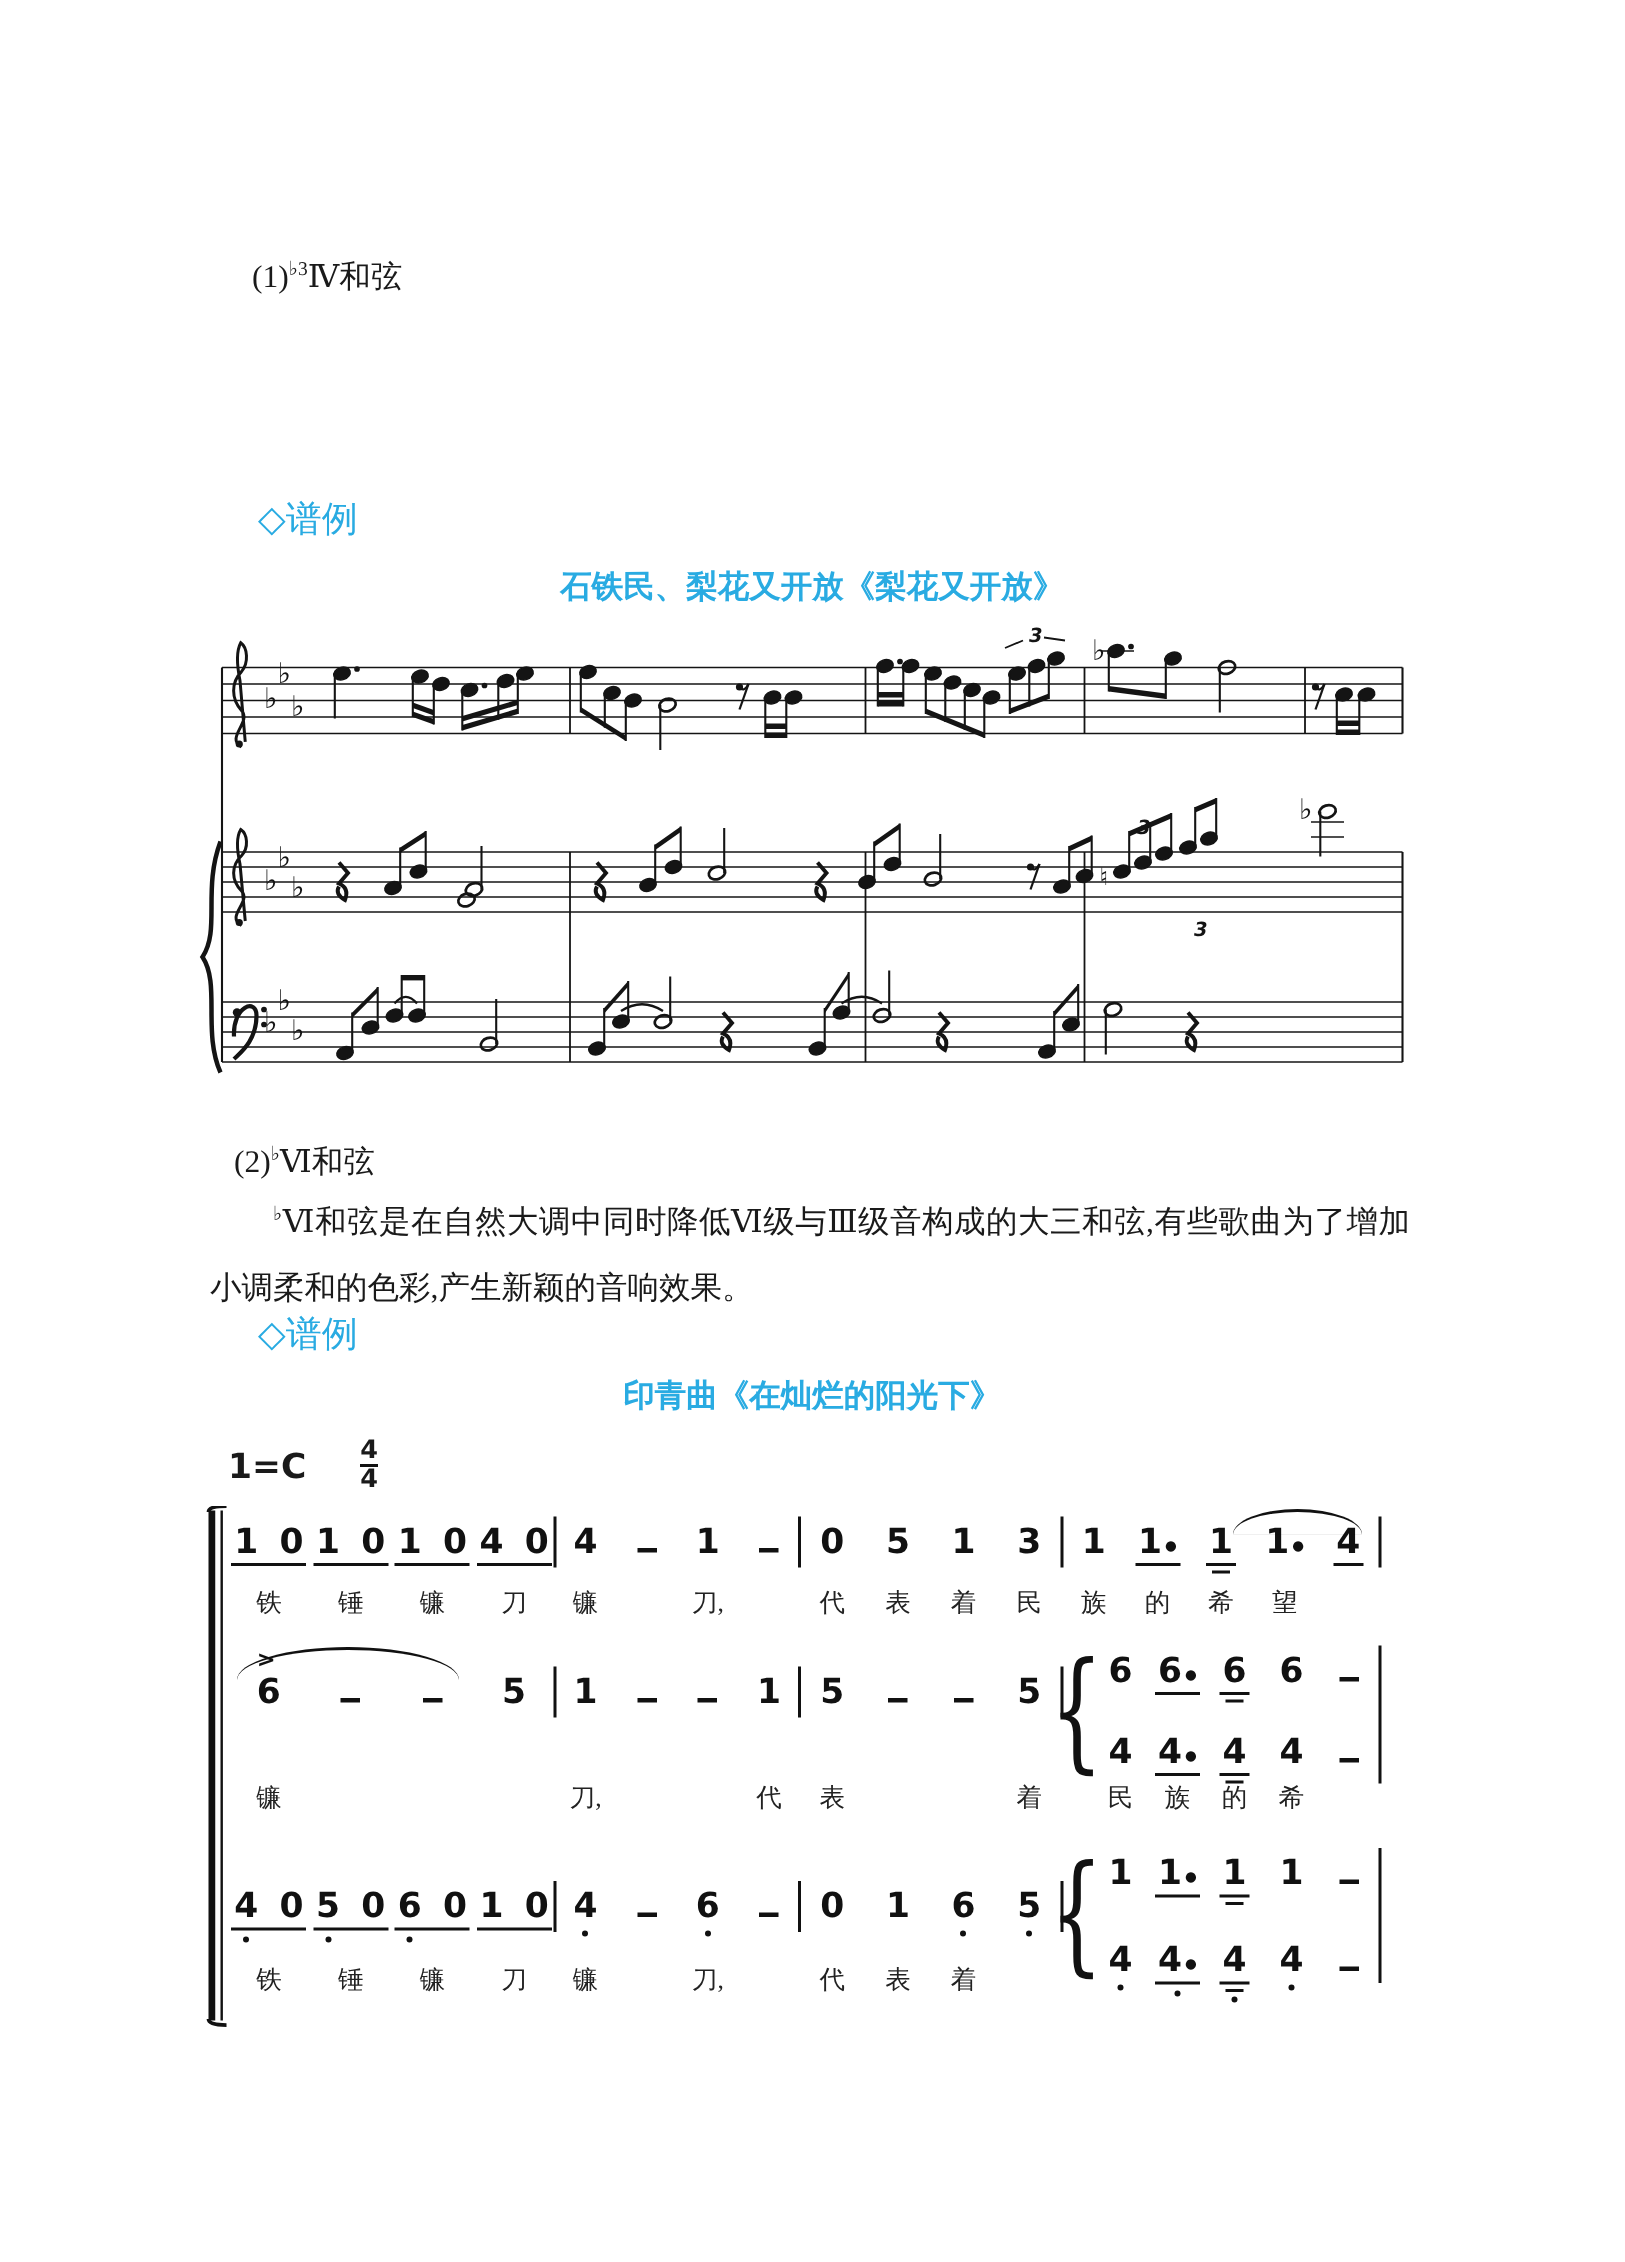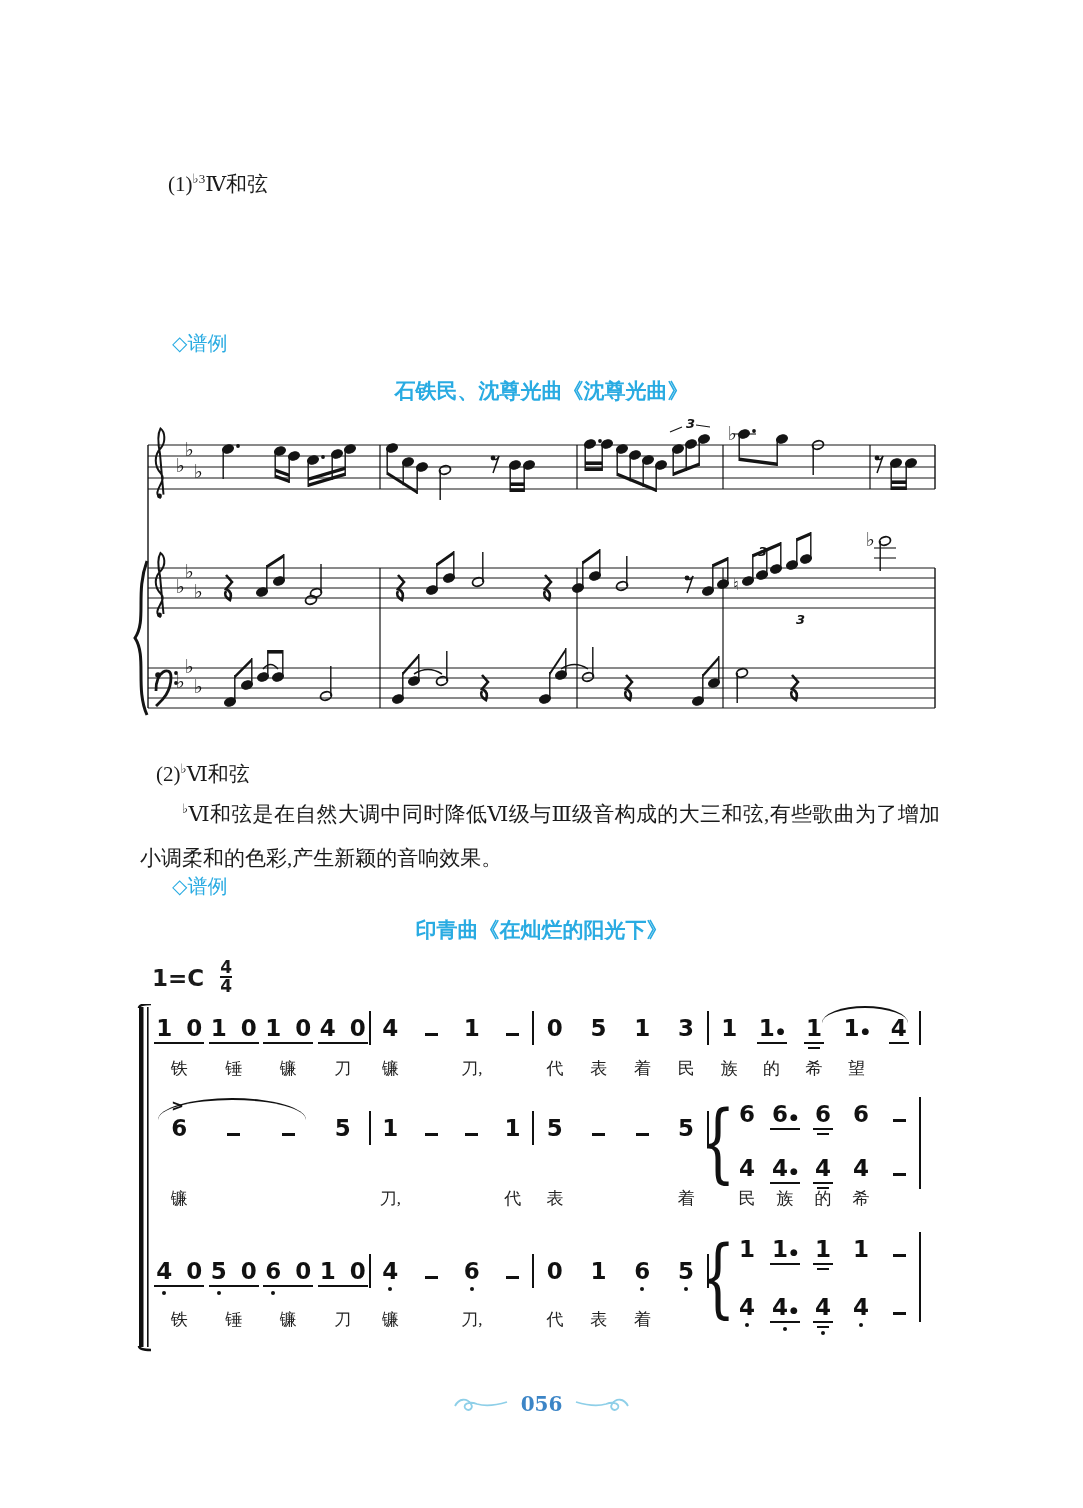--- a/index.html
+++ b/index.html
@@ -6,21 +6,21 @@
   #page{position:relative;width:1083px;height:1508px;background:#ffffff;overflow:hidden;
         font-family:"Liberation Serif","DejaVu Serif",serif;color:#1a1a1a;}
   .abs{position:absolute;}
   
   .brand{font-family:"DejaVu Sans","Liberation Sans",sans-serif;font-weight:bold;
          font-size:17px;color:#29abe2;letter-spacing:1px;}
   
   .sec-h{font-size:21px;}
   .sec-h sup,.para sup{font-size:13px;vertical-align:super;line-height:0;}
   .para{font-size:21px;line-height:44px;text-align:justify;text-indent:2em;width:800px;}
-  .slabel{font-family:"DejaVu Sans","Liberation Sans",sans-serif;font-size:20px;color:#29abe2;font-weight:500;}
+  .slabel{font-family:"DejaVu Sans","Liberation Sans",sans-serif;font-size:24px;color:#29abe2;font-weight:500;}
   .stitle{font-family:"DejaVu Sans","Liberation Sans",sans-serif;font-size:21px;color:#29abe2;
           font-weight:bold;width:1083px;text-align:center;}
   
   .keysig{font-size:23px;font-weight:bold;font-family:"DejaVu Sans",sans-serif;}
   .meter{display:inline-block;text-align:center;font-family:"DejaVu Sans",sans-serif;
          font-weight:bold;font-size:17px;line-height:15px;vertical-align:-6px;}
   .meter .fl{border-top:2px solid #111;margin:1px 0;}
   
   #jp{position:absolute;left:140px;top:1002px;width:800px;height:352px;}
   .sys{position:absolute;left:12px;width:768px;}
@@ -52,21 +52,21 @@
 <body>
 
 <div id="page">
 
 
   <div class="abs sec-h" style="left:168px;top:170px;"><span>(1)</span><sup>♭3</sup><span>Ⅳ和弦</span></div>
 
 
   <div class="abs slabel" style="left:172px;top:330px;">◇谱例</div>
 
-  <div class="abs stitle" style="left:0;top:377px;">石铁民、沈尊光曲《沈尊光曲》</div>
+  <div class="abs stitle" style="left:0;top:377px;">石铁民、梨花又开放《梨花又开放》</div>
 
   <div class="abs" style="left:130px;top:418px;">
     <svg id="staffsvg" width="815" height="335">
         <line x1="18" y1="27" x2="805" y2="27" stroke="#141414" stroke-width="1"></line>
         <line x1="18" y1="38" x2="805" y2="38" stroke="#141414" stroke-width="1"></line>
         <line x1="18" y1="49" x2="805" y2="49" stroke="#141414" stroke-width="1"></line>
         <line x1="18" y1="60" x2="805" y2="60" stroke="#141414" stroke-width="1"></line>
         <line x1="18" y1="71" x2="805" y2="71" stroke="#141414" stroke-width="1"></line>
         <line x1="18" y1="150" x2="805" y2="150" stroke="#141414" stroke-width="1"></line>
         <line x1="18" y1="160" x2="805" y2="160" stroke="#141414" stroke-width="1"></line>
@@ -284,21 +284,21 @@
   <div class="abs sec-h" style="left:156px;top:760px;"><span>(2)</span><sup>♭</sup><span>Ⅵ和弦</span></div>
 
   <div class="abs para" style="left:140px;top:792px;"><sup>♭</sup><span>Ⅵ和弦是在自然大调中同时降低Ⅵ级与Ⅲ级音构成的大三和弦,有些歌曲为了增加小调柔和的色彩,产生新颖的音响效果。</span></div>
 
   <div class="abs slabel" style="left:172px;top:873px;">◇谱例</div>
 
   <div class="abs stitle" style="left:0;top:916px;">印青曲《在灿烂的阳光下》</div>
 
   <div class="abs keysig" style="left:152px;top:960px;">
     <span>1=C</span>
-    <span class="meter" style="margin-left:8px;">
+    <span class="meter" style="margin-left:28px;">
       <span>4</span>
       <div class="fl"></div>
       <span>4</span>
     </span>
   </div>
 
   <div id="jp">
     <svg class="abs" style="left:-4px;top:2px;" width="18" height="348">
       <rect x="3" y="3" width="4.5" height="340" fill="#111"></rect>
       <rect x="11" y="3" width="1.6" height="340" fill="#111"></rect>
@@ -791,23 +791,14 @@
             <div class="bar" style="top:2px;height:90px;"></div>
           </div>
         </div>
       </div>
 
     <div class="arc" style="left:682px;top:4px;width:86px;height:15px;"></div>
 
     <div class="arc" style="left:18px;top:96px;width:148px;height:20px;"></div>
   </div>
 
-  <div class="abs" style="left:0;top:1392px;width:1083px;text-align:center;">
-    <svg width="58" height="20" style="vertical-align:middle;">
-      <path d="M4 12 C 8 4, 16 4, 20 10 C 23 15, 17 18, 14 14 C 12 10, 18 7, 26 10 C 36 13, 46 11, 56 8" fill="none" stroke="#8ecfe8" stroke-width="1.8"></path>
-    </svg>
-    <span class="pageno" style="margin:0 8px;vertical-align:middle;">056</span>
-    <svg width="58" height="20" style="vertical-align:middle;">
-      <path d="M54 12 C 50 4, 42 4, 38 10 C 35 15, 41 18, 44 14 C 46 10, 40 7, 32 10 C 22 13, 12 11, 2 8" fill="none" stroke="#8ecfe8" stroke-width="1.8"></path>
-    </svg>
-  </div>
 
 </div>
 
 </body></html>

